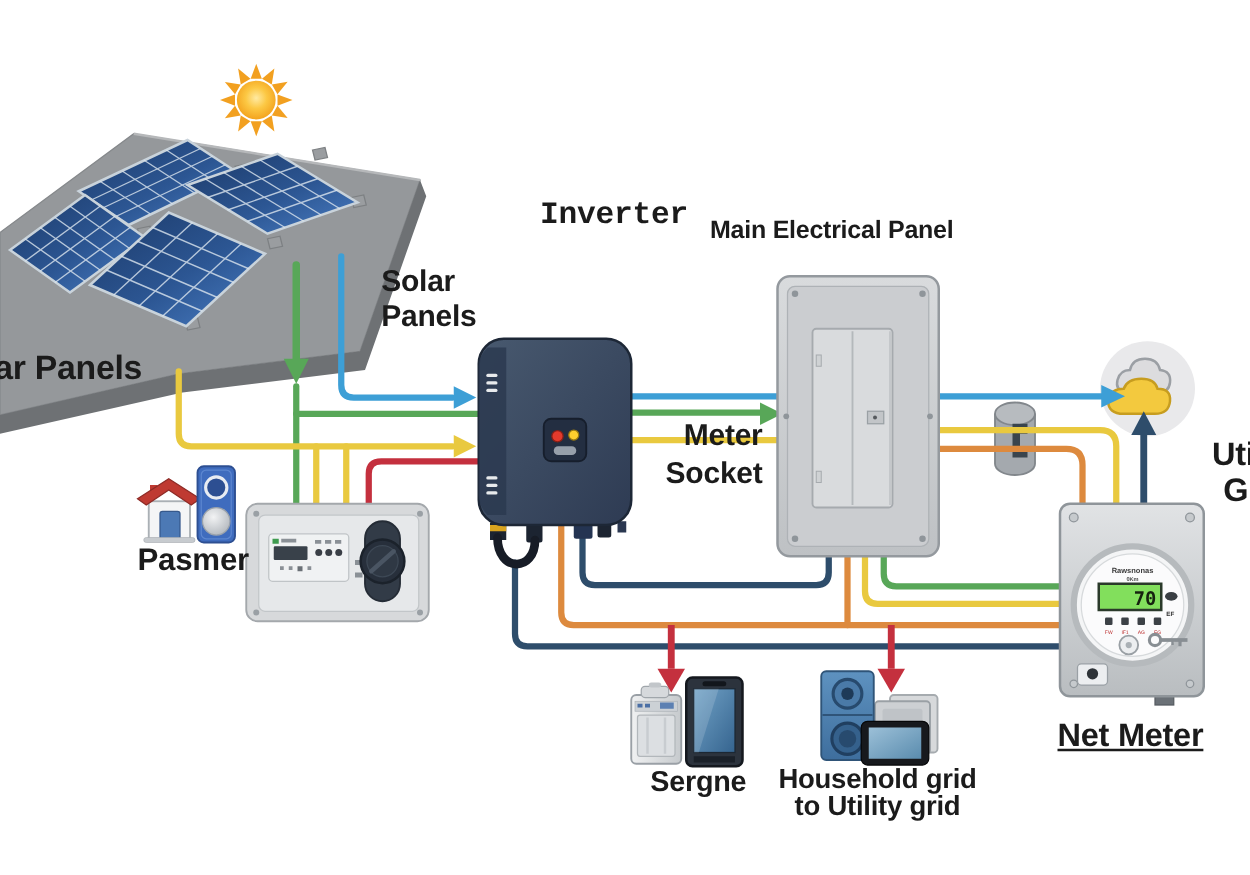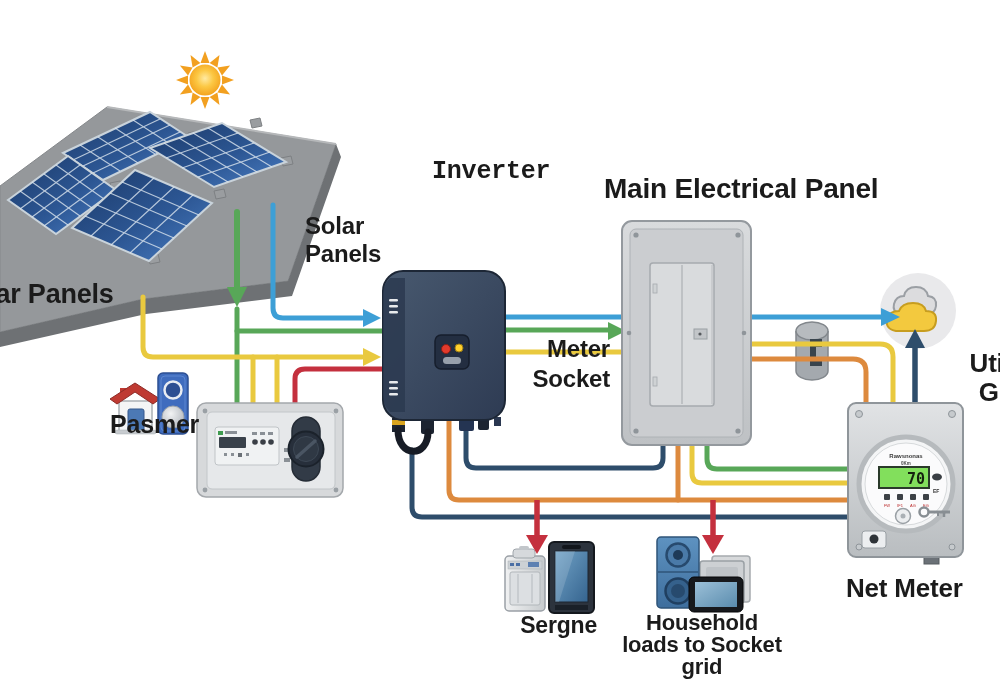--- a/index.html
+++ b/index.html
@@ -375,21 +375,21 @@
     <path d="M 537,500 L 537,535" stroke="#c4303e" stroke-width="5.5" fill="none"></path>
     <polygon points="537,554 526,535 548,535" fill="#c4303e"></polygon>
     <path d="M 713,500 L 713,535" stroke="#c4303e" stroke-width="5.5" fill="none"></path>
     <polygon points="713,554 702,535 724,535" fill="#c4303e"></polygon>
   </g>
 </svg>
 
 <div class="lbl" style="left:-46px;top:279px;font-size:27px;">Solar Panels</div>
 <div class="lbl wrap" style="left:305px;top:212px;width:84px;font-size:24px;line-height:28px;white-space:normal;">Solar Panels</div>
 <div class="lbl" style="left:432px;top:157px;font-size:25px;font-family:Liberation Mono, monospace;">Inverter</div>
-<div class="lbl" style="left:568px;top:173px;font-size:28px;margin-left:36px;">Main Electrical Panel</div>
+<div class="lbl" style="left:568px;top:173px;font-size:20px;">Main Electrical Panel</div>
 <div class="lbl wrap" style="left:516px;top:334px;width:94px;font-size:24px;line-height:30px;text-align:right;white-space:normal;">Meter Socket</div>
-<div class="lbl" style="left:110px;top:410px;font-size:25px;">Pasmer</div>
+<div class="lbl" style="left:110px;top:434px;font-size:25px;">Pasmer</div>
 <div class="lbl" style="left:497px;top:612px;width:100px;font-size:23px;text-align:right;">Sergne</div>
-<div class="lbl wrap" style="left:616px;top:612px;width:172px;font-size:22px;line-height:22px;text-align:center;white-space:normal;">Household loads to Socket grid</div>
-<div class="lbl" style="left:846px;top:573px;font-size:26px;">Net Meter</div>
+<div class="lbl wrap" style="left:616px;top:612px;width:172px;font-size:22px;line-height:22px;text-align:center;white-space:normal;">Household grid to Utility grid</div>
+<div class="lbl" style="left:846px;top:573px;font-size:26px;text-decoration:underline;">Net Meter</div>
 <div class="lbl wrap" style="left:950px;top:349px;width:110px;font-size:26px;line-height:29px;text-align:center;white-space:normal;">Utility Grid</div>
 
 </div>
 
 </body></html>

